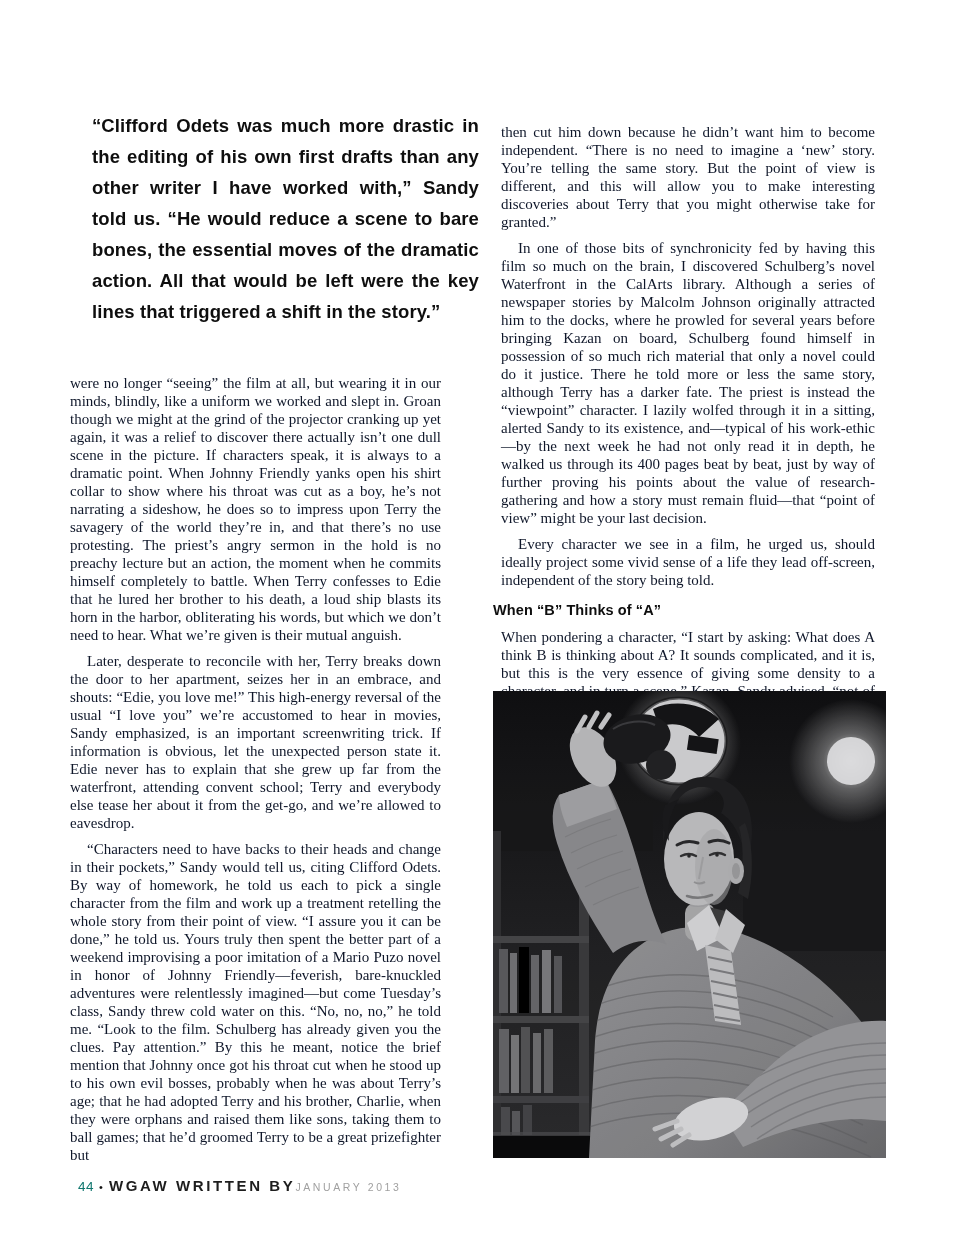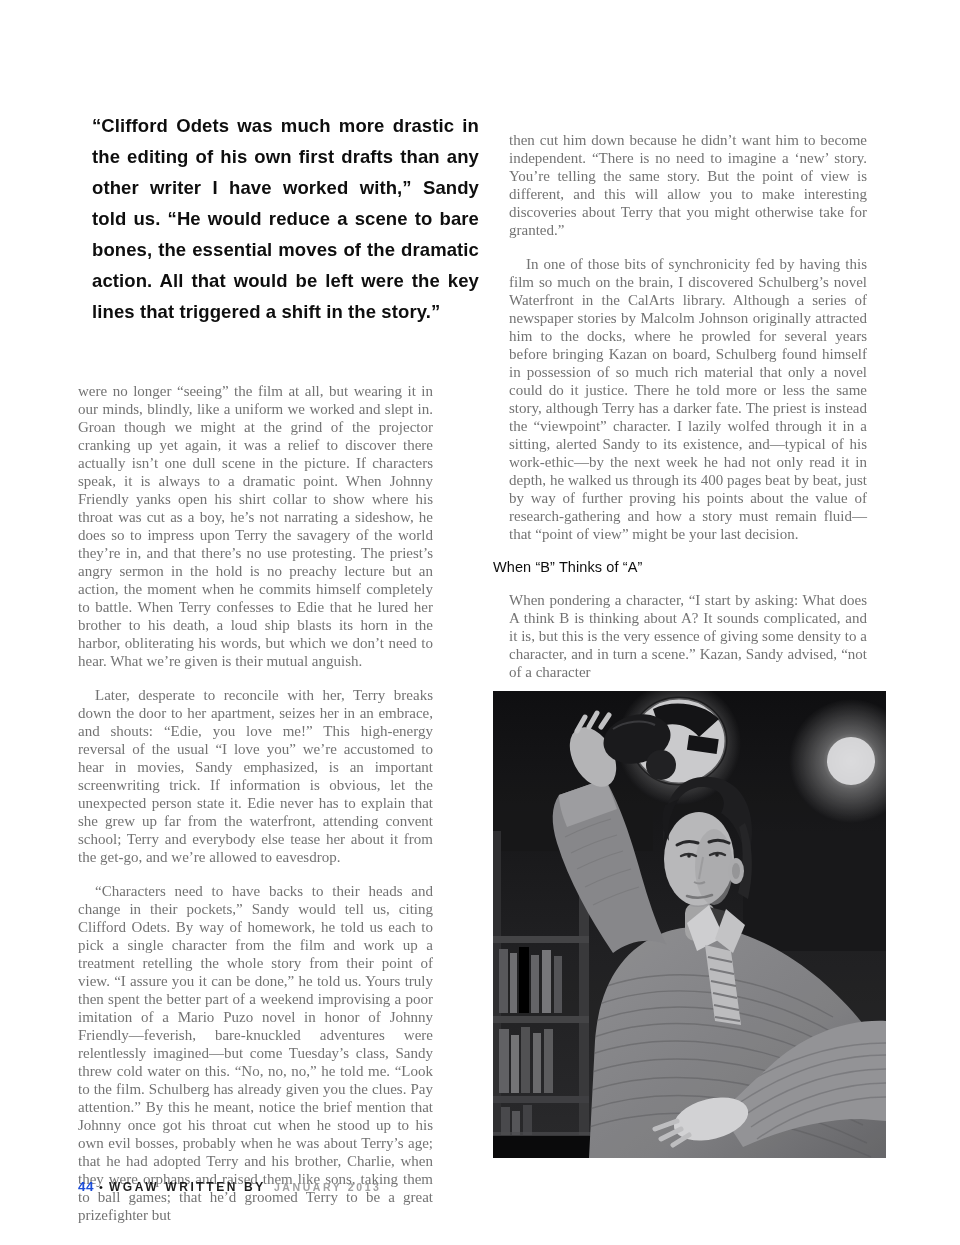--- a/index.html
+++ b/index.html
@@ -29,32 +29,32 @@
   
   .left-col {
     position: absolute;
     left: 62px; top: 366px; width: 387px;
   }
   .right-col {
     position: absolute;
     left: 493px; top: 115px; width: 390px;
   }
   p.body {
-    margin: 16px;
+    margin: 8px;
     font-size: 15px;
     line-height: 18px;
     text-align: justify;
     hyphens: auto;
     -webkit-hyphens: auto;
-    color: #737373;
+    color: #0f172a;
   }
   p.indent { text-indent: 17px; }
   .subhead {
     font-family: "Liberation Sans", sans-serif;
-    font-weight: normal;
+    font-weight: bold;
     font-size: 14.5px;
     color: #0e0e0e;
     margin: 13px 0 10px 0;
     letter-spacing: 0.1px;
   }
   .italic { }
 
   
   .photo-frame {
     position: absolute;
@@ -65,51 +65,52 @@
   .photo-frame svg { display: block; width: 100%; height: 100%; }
 
   
   .footer {
     position: absolute;
     left: 78px; top: 1177px;
     font-family: "Liberation Sans", sans-serif;
     white-space: nowrap;
   }
   .footer .num {
-    font-size: 13.5px; font-weight: bold; color: #1d4ed8;
+    font-size: 13.5px; font-weight: normal; color: #0f766e;
     letter-spacing: 0.5px;
   }
   .footer .sep {
     font-size: 11px; color: #111; margin: 0 6px 0 5px;
   }
   .footer .mag {
-    font-size: 12px; font-weight: bold; color: #1d1d1d;
+    font-size: 15px; font-weight: bold; color: #1d1d1d;
     letter-spacing: 2.6px;
   }
   .footer .issue {
-    font-size: 10.5px; font-weight: bold; color: #a0a0a0;
-    letter-spacing: 2.6px; margin-left: 8px;
+    font-size: 10.5px; font-weight: normal; color: #a0a0a0;
+    letter-spacing: 2.6px; 
   }
 </style>
 </head>
 <body>
 
 <div class="page">
 
   <div class="pull-quote">“Clifford Odets was much more drastic in the editing of his own first drafts than any other writer I have worked with,” Sandy told us. “He would reduce a scene to bare bones, the essential moves of the dramatic action. All that would be left were the key lines that triggered a shift in the story.”</div>
 
   <div class="left-col">
     <p class="body">were no longer “seeing” the film at all, but wearing it in our minds, blindly, like a uniform we worked and slept in. Groan though we might at the grind of the projector cranking up yet again, it was a relief to discover there actually isn’t one dull scene in the picture. If characters speak, it is always to a dramatic point. When Johnny Friendly yanks open his shirt collar to show where his throat was cut as a boy, he’s not narrating a sideshow, he does so to impress upon Terry the savagery of the world they’re in, and that there’s no use protesting. The priest’s angry sermon in the hold is no preachy lecture but an action, the moment when he commits himself completely to battle. When Terry confesses to Edie that he lured her brother to his death, a loud ship blasts its horn in the harbor, obliterating his words, but which we don’t need to hear. What we’re given is their mutual anguish.</p>
     <p class="body indent">Later, desperate to reconcile with her, Terry breaks down the door to her apartment, seizes her in an embrace, and shouts: “Edie, you love me!” This high-energy reversal of the usual “I love you” we’re accustomed to hear in movies, Sandy emphasized, is an important screenwriting trick. If information is obvious, let the unexpected person state it. Edie never has to explain that she grew up far from the waterfront, attending convent school; Terry and everybody else tease her about it from the get-go, and we’re allowed to eavesdrop.</p>
     <p class="body indent">“Characters need to have backs to their heads and change in their pockets,” Sandy would tell us, citing Clifford Odets. By way of homework, he told us each to pick a single character from the film and work up a treatment retelling the whole story from their point of view. “I assure you it can be done,” he told us. Yours truly then spent the better part of a weekend improvising a poor imitation of a Mario Puzo novel in honor of Johnny Friendly—feverish, bare-knuckled adventures were relentlessly imagined—but come Tuesday’s class, Sandy threw cold water on this. “No, no, no,” he told me. “Look to the film. Schulberg has already given you the clues. Pay attention.” By this he meant, notice the brief mention that Johnny once got his throat cut when he stood up to his own evil bosses, probably when he was about Terry’s age; that he had adopted Terry and his brother, Charlie, when they were orphans and raised them like sons, taking them to ball games; that he’d groomed Terry to be a great prizefighter but</p>
   </div>
 
   <div class="right-col">
     <p class="body">then cut him down because he didn’t want him to become independent. “There is no need to imagine a ‘new’ story. You’re telling the same story. But the point of view is different, and this will allow you to make interesting discoveries about Terry that you might otherwise take for granted.”</p>
     <p class="body indent"><span>In one of those bits of synchronicity fed by having this film so much on the brain, I discovered Schulberg’s novel </span><span class="italic">Waterfront</span><span> in the CalArts library. Although a series of newspaper stories by Malcolm Johnson originally attracted him to the docks, where he prowled for several years before bringing Kazan on board, Schulberg found himself in possession of so much rich material that only a novel could do it justice. There he told more or less the same story, although Terry has a darker fate. The priest is instead the “viewpoint” character. I lazily wolfed through it in a sitting, alerted Sandy to its existence, and—typical of his work-ethic—by the next week he had not only read it in depth, he walked us through its 400 pages beat by beat, just by way of further proving his points about the value of research-gathering and how a story must remain fluid—that “point of view” might be your last decision.</span></p>
+    <p class="body indent">Every character we see in a film, he urged us, should ideally project some vivid sense of a life they lead off-screen, independent of the story being told.</p>
     <h3 class="subhead">When “B” Thinks of “A”</h3>
     <p class="body">When pondering a character, “I start by asking: What does A think B is thinking about A? It sounds complicated, and it is, but this is the very essence of giving some density to a character, and in turn a scene.” Kazan, Sandy advised, “not of a character</p>
   </div>
 
   <div class="photo-frame">
     <svg viewBox="0 0 393 467" preserveAspectRatio="none">
       <defs>
         <linearGradient id="bg" x1="0" y1="0" x2="0" y2="1">
           <stop offset="0" stop-color="#111113"></stop>
           <stop offset="0.55" stop-color="#232325"></stop>

